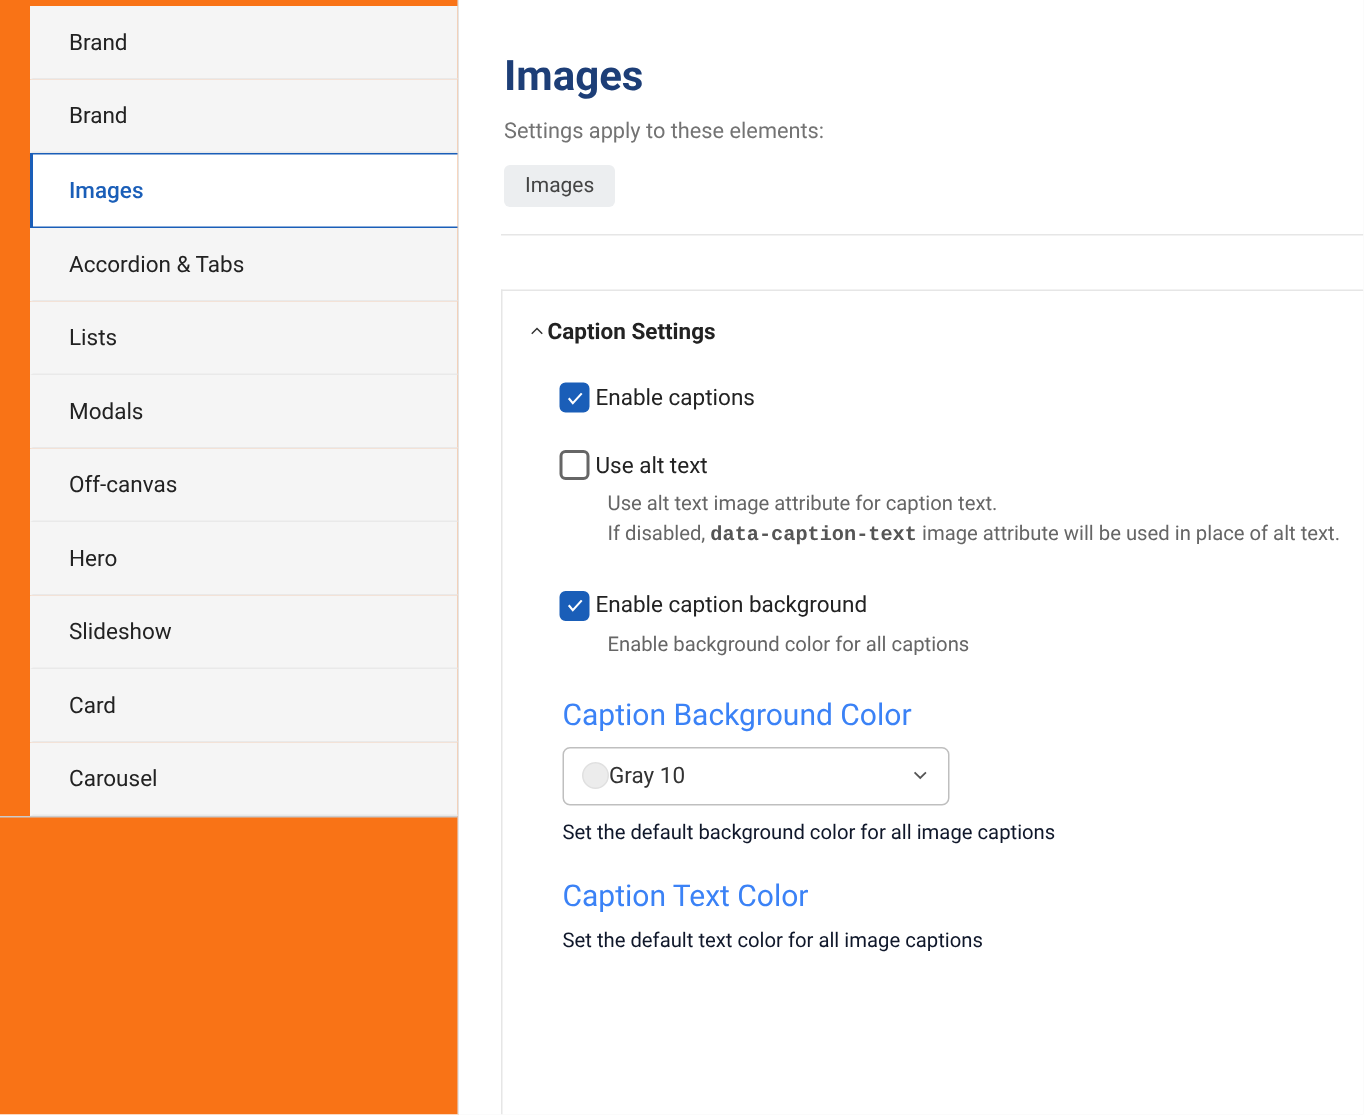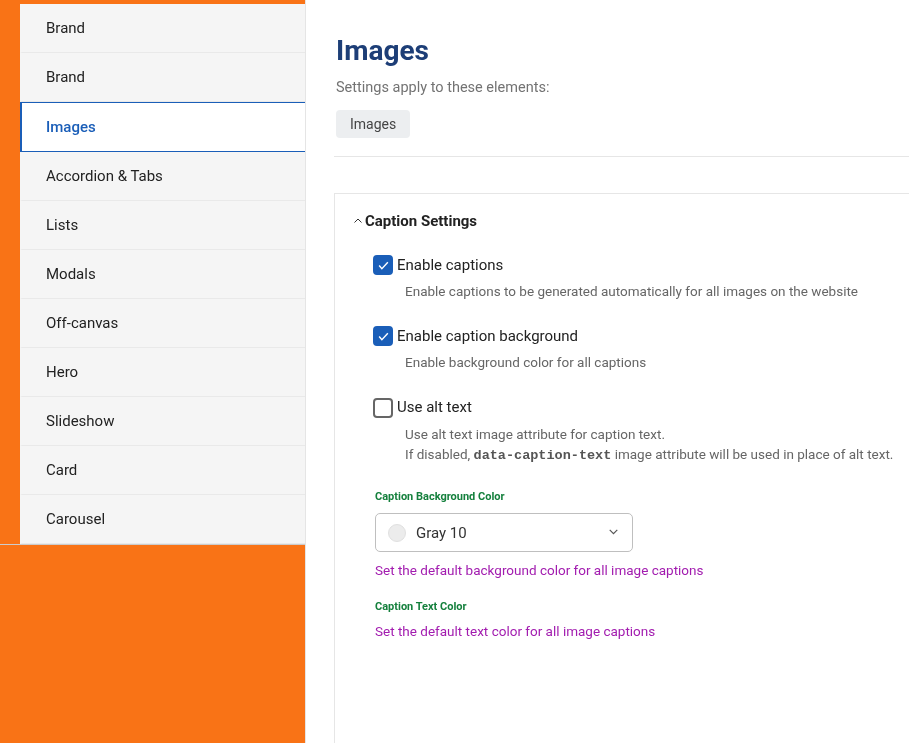--- a/index.html
+++ b/index.html
@@ -119,42 +119,42 @@
   .check-label { font-size: 15px; color: #222; }
   .check-desc {
     font-size: 13.5px;
     color: #666;
     margin-top: 6px;
     margin-left: 32px;
     line-height: 1.5;
   }
   .check-desc .code { font-family: "Courier New", monospace; font-weight: 700; color: #555;}
   .field-block { margin-left: 2px; margin-bottom: 22px; }
-  .field-label { font-size: 11px; font-weight: 700; color: #15803d; margin-bottom: 10px; }
+  .field-label { font-size: 20px; font-weight: 400; color: #3b82f6; margin-bottom: 10px; }
   .select {
     width: 258px;
     border: 1px solid #bfbfbf;
     border-radius: 5px;
     padding: 9px 12px;
     display: flex;
     align-items: center;
     justify-content: space-between;
     cursor: pointer;
     background: #fff;
   }
-  .select-left { display:flex; align-items:flex-start; gap:10px; }
+  .select-left { display:flex; align-items:flex-start; }
   .swatch {
     width: 18px; height: 18px; border-radius: 50%;
     border: 1px solid #ddd;
   }
   .swatch.gray10 { background: #ececec; border-color:#e0e0e0; }
   .swatch.gray85 { background: #222324; border-color:#222; }
   .select-text { font-size: 15px; color: #333; }
   .select-chevron svg { width:13px; height:13px; stroke:#555; stroke-width:2.2; fill:none;}
-  .field-help { font-size: 13.5px; color:#a21caf; margin-top:10px;}
+  .field-help { font-size: 13.5px; color:#0f172a; margin-top:10px;}
 </style>
 </head>
 <body>
 
 <div class="layout">
   <nav class="sidebar">
     <div class="sidebar-inner">
     <div class="sidebar-item">Brand</div>
     <div class="sidebar-item">Brand</div>
     <div class="sidebar-item active">Images</div>
@@ -190,46 +190,45 @@
 
         <div class="setting-row">
           <div class="check-row">
             <span class="checkbox checked">
               <svg viewBox="0 0 24 24">
                   <polyline points="4 12 9 18 20 6"></polyline>
                 </svg>
             </span>
             <span class="check-label">Enable captions</span>
           </div>
-          <div class="check-desc">Enable captions to be generated automatically for all images on the website</div>
+        </div>
+
+        <div class="setting-row">
+          <div class="check-row">
+            <span class="checkbox unchecked"></span>
+            <span class="check-label">Use alt text</span>
+          </div>
+          <div class="check-desc">
+            <span>Use alt text image attribute for caption text.</span><br>
+            <span>If disabled, </span><span class="code">data-caption-text</span><span> image attribute will be used in place of alt text.</span>
+          </div>
         </div>
 
         <div class="setting-row">
           <div class="check-row">
             <span class="checkbox checked">
               <svg viewBox="0 0 24 24">
                   <polyline points="4 12 9 18 20 6"></polyline>
                 </svg>
             </span>
             <span class="check-label">Enable caption background</span>
           </div>
           <div class="check-desc">Enable background color for all captions</div>
         </div>
 
-        <div class="setting-row">
-          <div class="check-row">
-            <span class="checkbox unchecked"></span>
-            <span class="check-label">Use alt text</span>
-          </div>
-          <div class="check-desc">
-            <span>Use alt text image attribute for caption text.</span><br>
-            <span>If disabled, </span><span class="code">data-caption-text</span><span> image attribute will be used in place of alt text.</span>
-          </div>
-        </div>
-
         <div class="field-block">
           <div class="field-label">Caption Background Color</div>
           <div class="select">
             <span class="select-left">
               <span class="swatch gray10"></span>
               <span class="select-text">Gray 10</span>
             </span>
             <span class="select-chevron">
               <svg viewBox="0 0 24 24">
                   <polyline points="5 9 12 16 19 9"></polyline>

